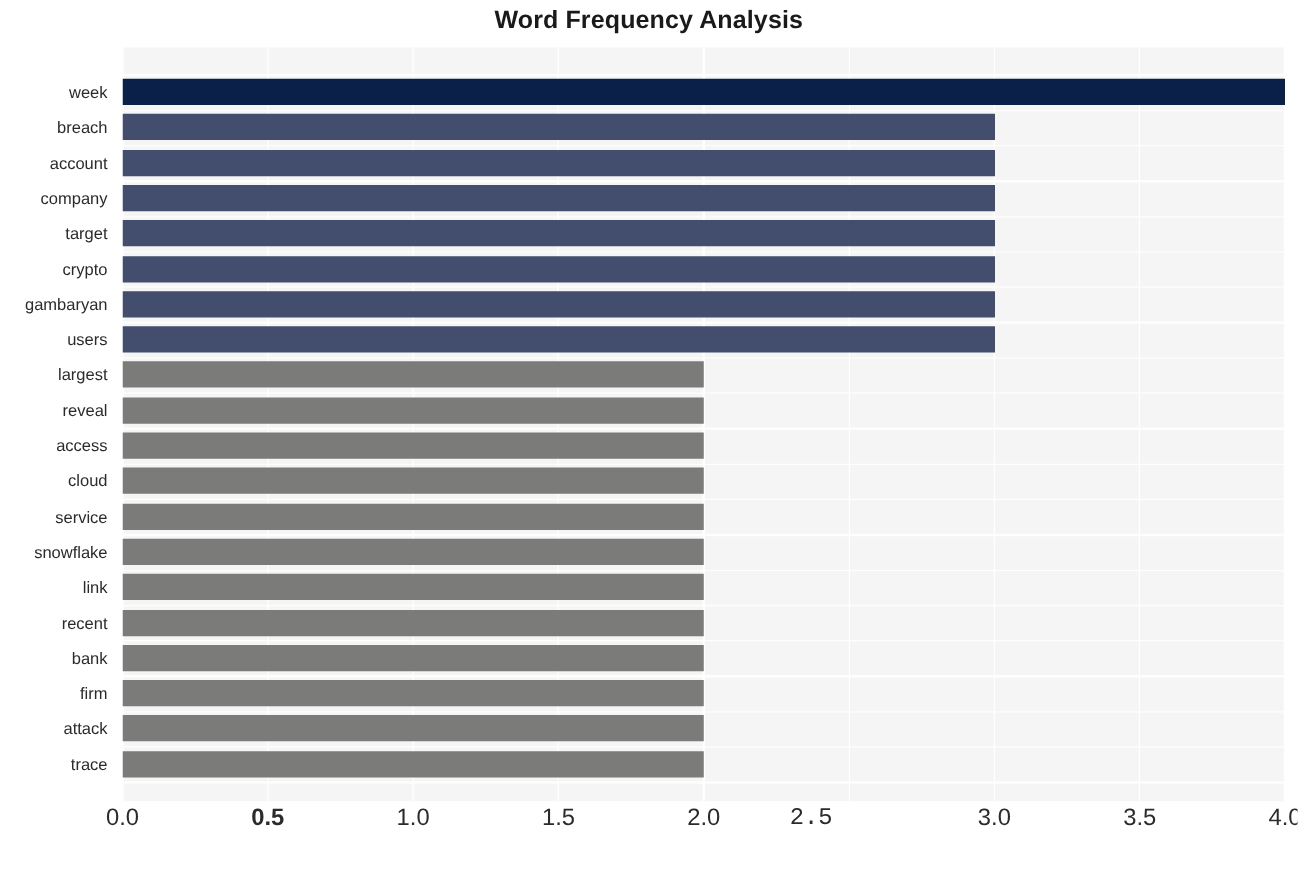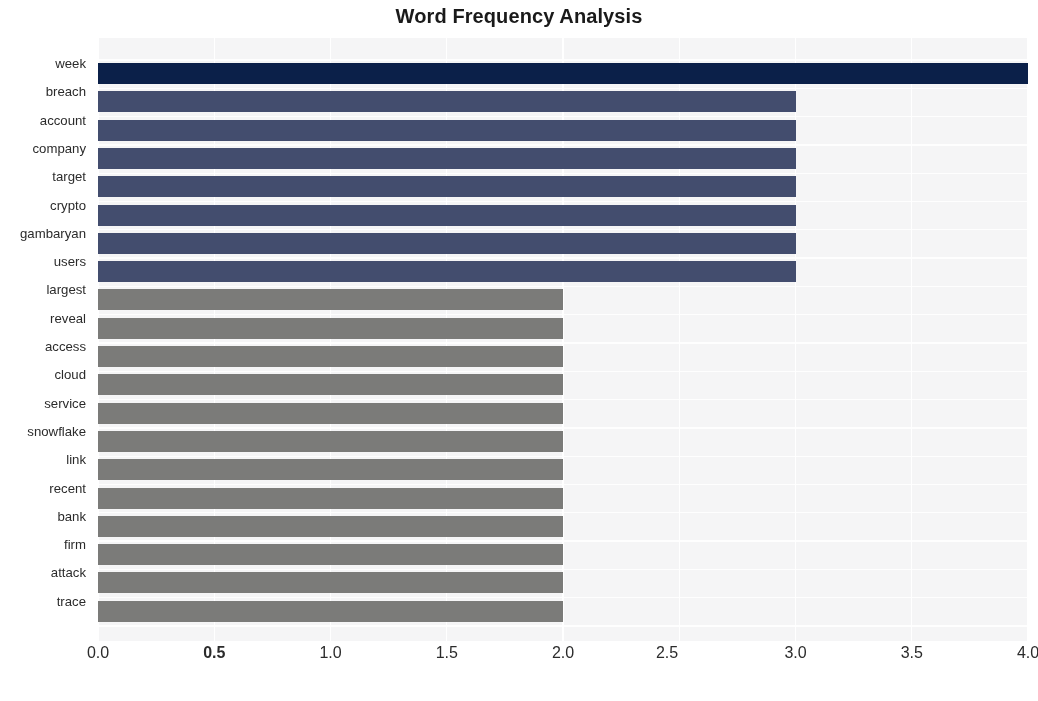--- a/index.html
+++ b/index.html
@@ -78,21 +78,21 @@
     right: 1034px;           
     text-align: right;
     font-size: 13.2px;
     color: #2b2b2b;
     white-space: nowrap;
     line-height: 1;
   }
   #ytick-layer {
     position: absolute;
     left: 0;
-    top: 28px;
+    top: 38px;
     width: 92px;
     height: 603px;
   }
   #ytick-layer .ytick {
     right: 0;
     left: auto;
     width: 92px;
   }
 
   
@@ -100,21 +100,21 @@
     position: absolute;
     left: 0;
     top: 645px;
     width: 1038px;
     height: 24px;
   }
   .xtick {
     position: absolute;
     top: 0;
     transform: translateX(-50%);
-    font-size: 16px;
+    font-size: 19px;
     color: #2b2b2b;
     white-space: nowrap;
     line-height: 1;
   }
 
   #xlabel {
     position: absolute;
     left: 0;
     top: 674px;
     width: 1038px;
@@ -212,20 +212,20 @@
       <div class="ytick" style="top: 538.4px; padding-right: 6px;">attack</div>
       <div class="ytick" style="top: 566.7px; padding-right: 6px;">trace</div>
     </div>
 
   <div id="xtick-layer">
       <div class="xtick" style="left: 98px;">0.0</div>
       <div class="xtick" style="left: 214.25px; font-weight: bold;">0.5</div>
       <div class="xtick" style="left: 330.5px;">1.0</div>
       <div class="xtick" style="left: 446.75px; text-align: center;">1.5</div>
       <div class="xtick" style="left: 563px; text-align: right;">2.0</div>
-      <div class="xtick" style="left: 667px;">2.5</div>
+      <div class="xtick" style="left: 649px; font-family: Liberation Mono, monospace;">2.5</div>
       <div class="xtick" style="left: 795.5px; text-align: center;">3.0</div>
       <div class="xtick" style="left: 911.75px;">3.5</div>
       <div class="xtick" style="left: 1028px;">4.0</div>
     </div>
 
 
 </div>
 
 </body></html>

